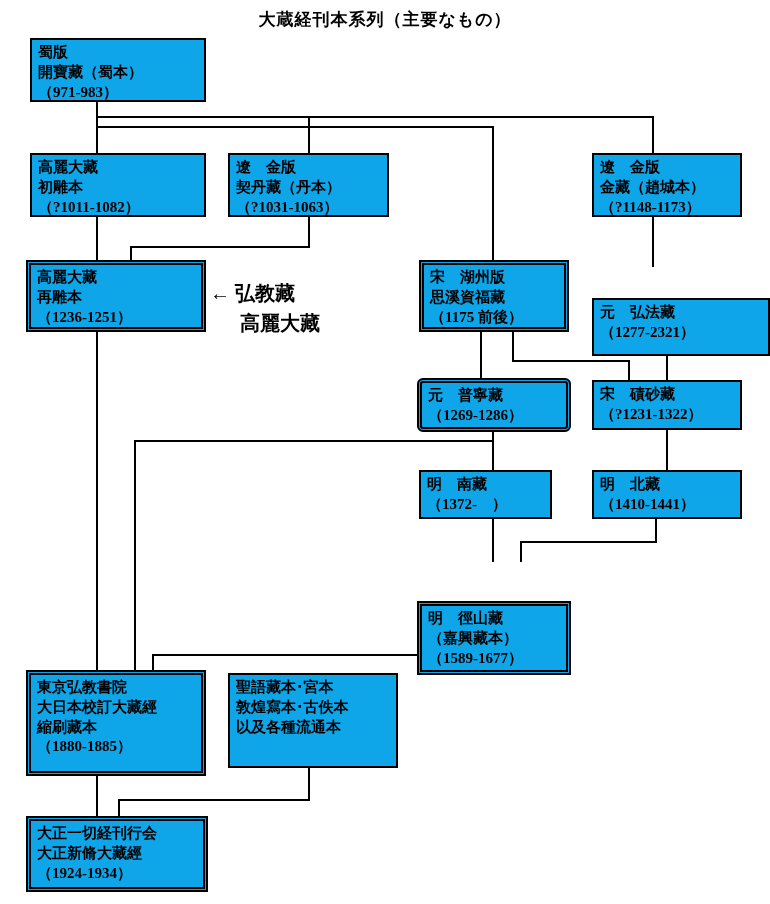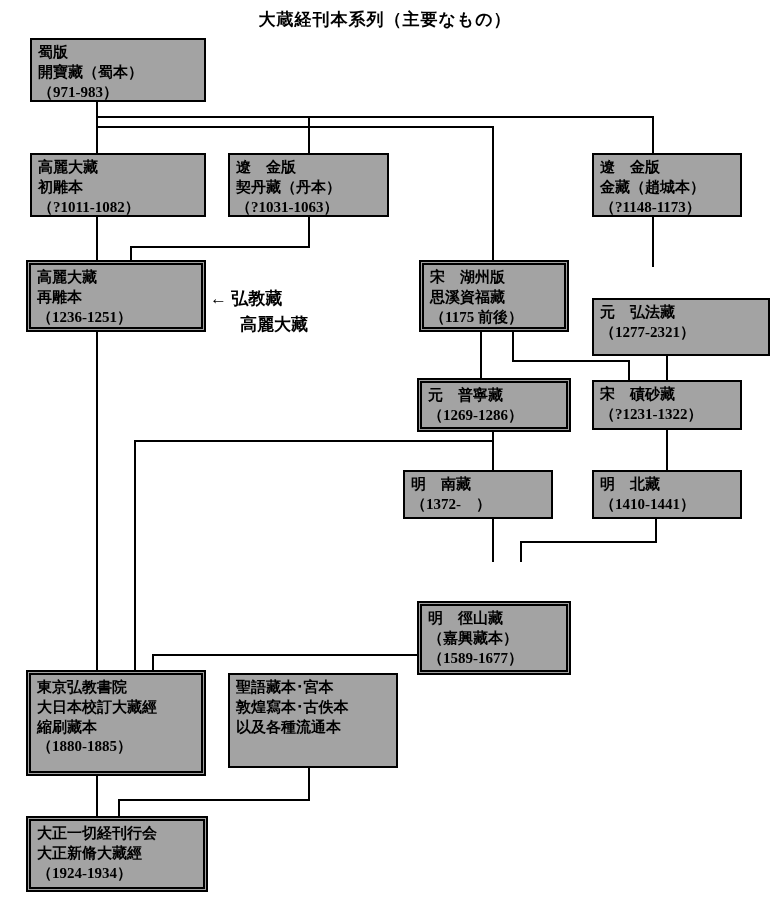--- a/index.html
+++ b/index.html
@@ -16,38 +16,38 @@
     position:absolute;
     left:0; right:0; top:8px;
     text-align:center;
     font-size:17px;
     font-weight:bold;
     letter-spacing:1px;
   }
   .box{
     position:absolute;
     box-sizing:border-box;
-    background:#a3a3a3;
+    background:#0ea5e9;
     border:2px solid #000;
     padding:3px 6px;
     font-size:15px;
     font-weight:bold;
     line-height:1.32;
     white-space:nowrap;
     z-index:2;
   }
   .box.double{
     border:5px double #000;
   }
   .vl{position:absolute;width:2px;background:#000;z-index:1;}
   .hl{position:absolute;height:2px;background:#000;z-index:1;}
   .annotation{
     position:absolute;
-    left:210px; top:286px;
-    font-size:17px;
+    left:210px; top:278px;
+    font-size:20px;
     font-weight:bold;
     line-height:1.5;
     white-space:nowrap;
     z-index:2;
   }
   .annotation .indent{padding-left:30px;}
 </style>
 </head>
 <body>
 
@@ -94,31 +94,31 @@
       <div>宋　湖州版</div>
       <div>思溪資福藏</div>
       <div>（1175 前後）</div>
     </div>
 
   <div class="box" style="left:592px;top:266px;width:178px;height:58px;margin-top:32px;">
       <div>元　弘法藏</div>
       <div>（1277-2321）</div>
     </div>
 
-  <div class="box double" style="left:417px;top:378px;width:154px;height:54px;">
+  <div class="box double" style="left:417px;top:378px;width:154px;height:54px;border-radius:6px;">
       <div>元　普寧藏</div>
       <div>（1269-1286）</div>
     </div>
 
   <div class="box" style="left:592px;top:380px;width:150px;height:50px;">
       <div>宋　磧砂藏</div>
       <div>（?1231-1322）</div>
     </div>
 
-  <div class="box" style="left:403px;top:470px;width:150px;height:49px;">
+  <div class="box" style="left:419px;top:470px;width:133px;height:49px;">
       <div>明　南藏</div>
       <div>（1372-　）</div>
     </div>
 
   <div class="box" style="left:592px;top:470px;width:150px;height:49px;">
       <div>明　北藏</div>
       <div>（1410-1441）</div>
     </div>
 
   <div class="box double" style="left:417px;top:561px;width:154px;height:74px;margin-top:40px;">

